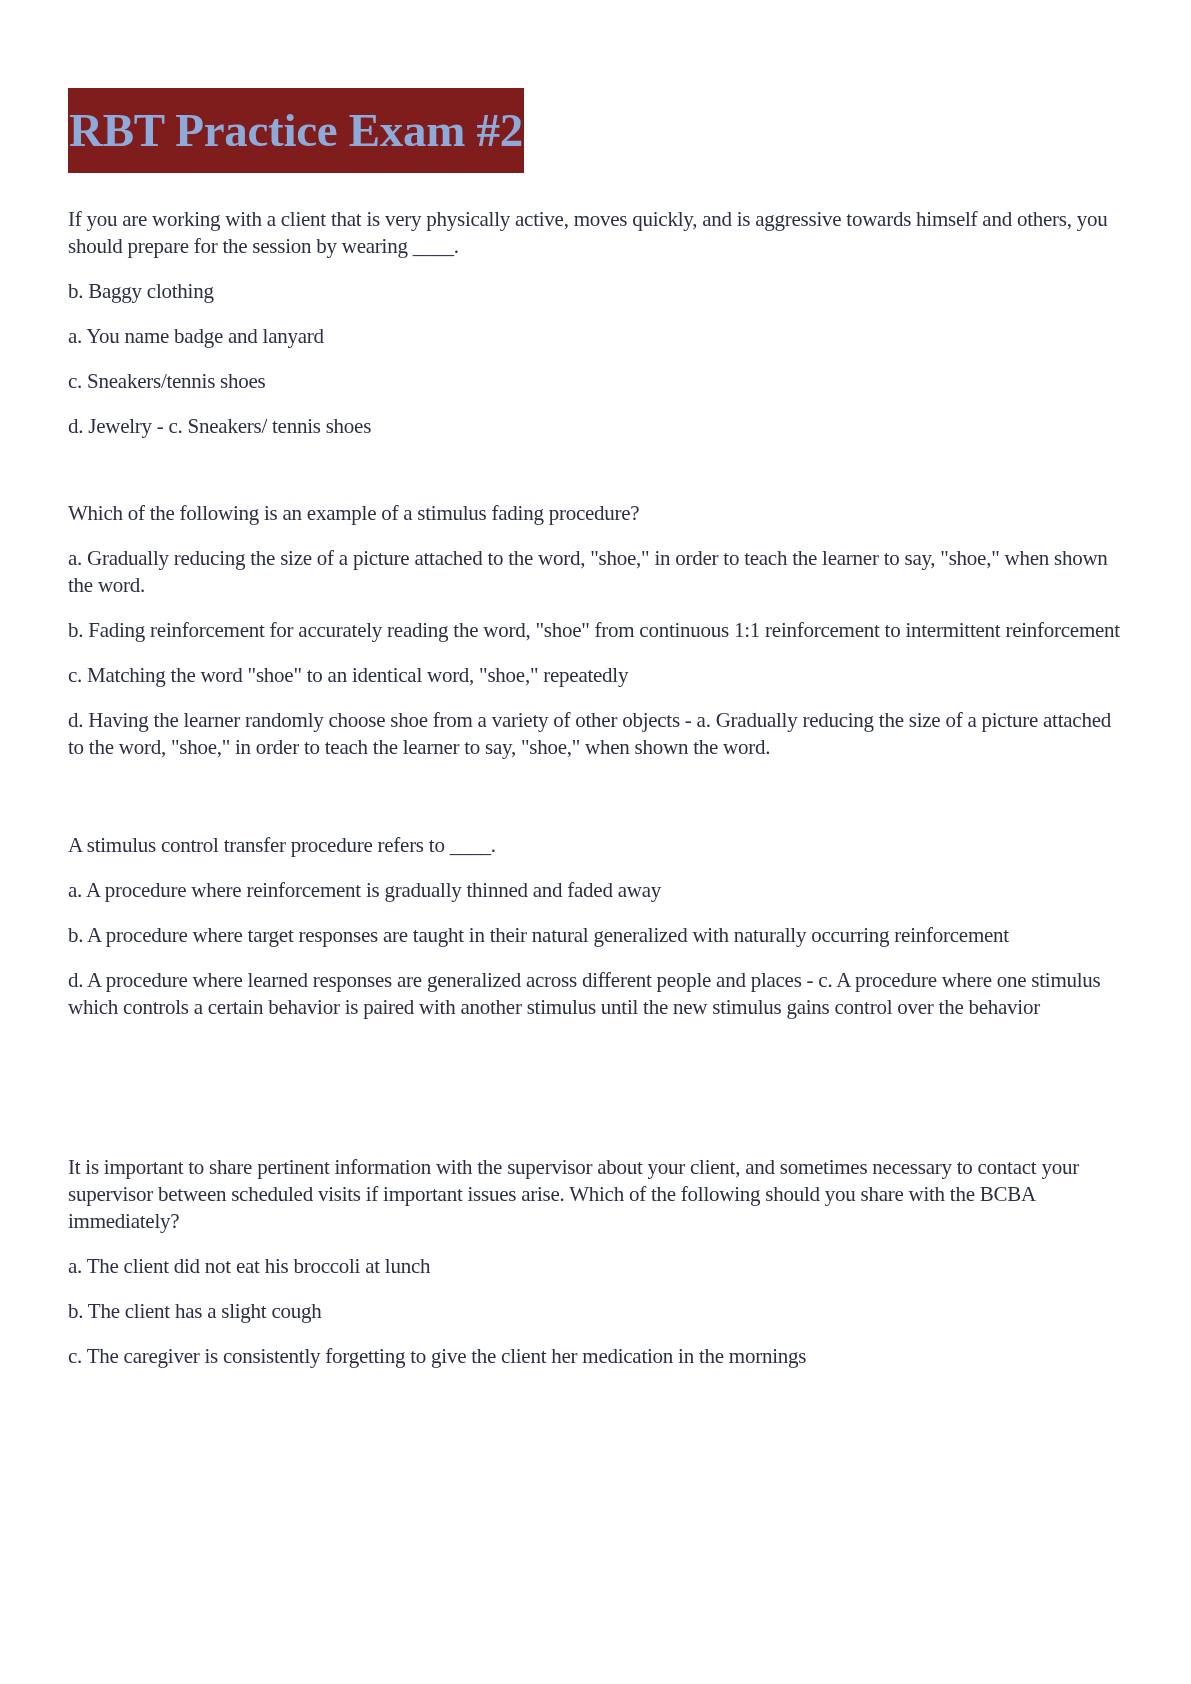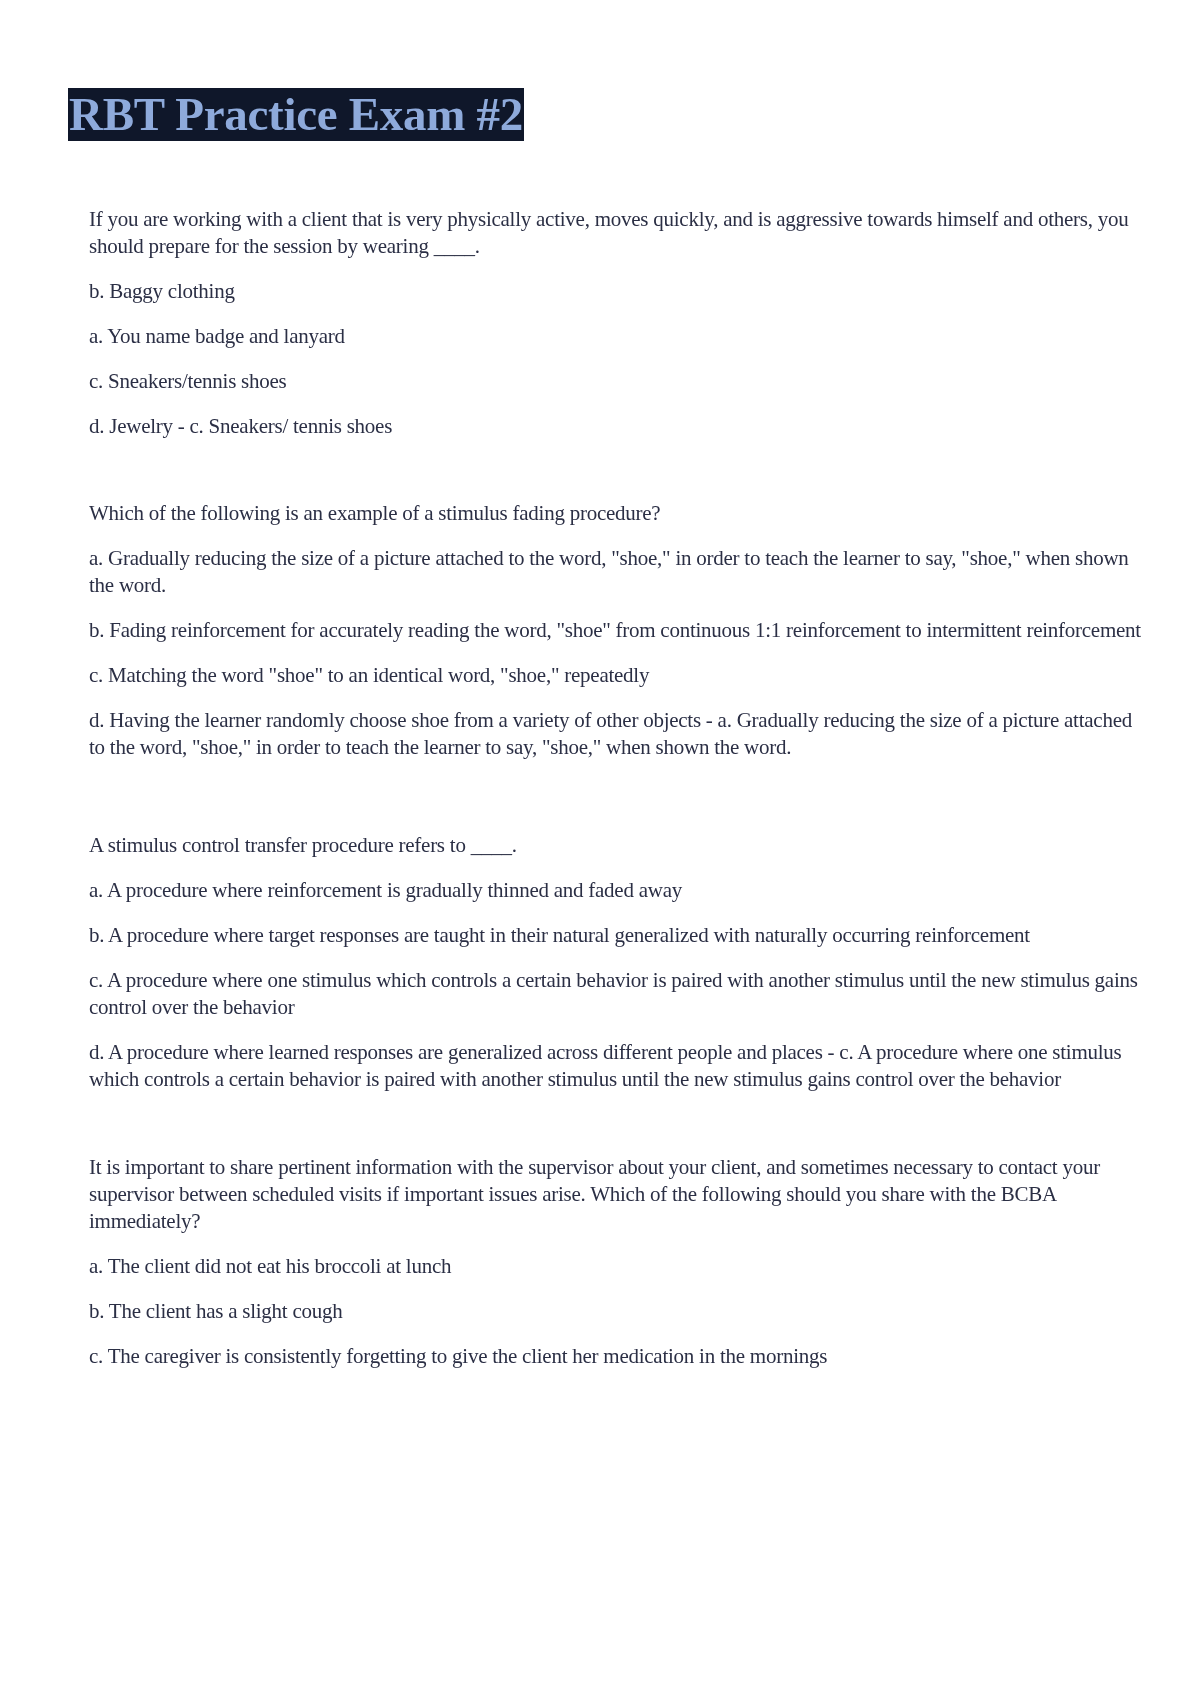--- a/index.html
+++ b/index.html
@@ -1,22 +1,22 @@
 <!DOCTYPE html>
 <html><head>
 <meta charset="utf-8">
 <style>
   html, body { margin: 0; padding: 0; background: #ffffff; }
   body { width: 1191px; height: 1684px; position: relative; overflow: hidden;
          font-family: "Liberation Serif", "DejaVu Serif", serif; color: #2b2f45; }
   .page { position: absolute; left: 68px; top: 0; width: 1062px; }
   .title-wrap { position: absolute; top: 88px; left: 0; }
-  .title { display: inline-block; background: #0f172a; color: #8eaadb;
-           font-weight: bold; font-size: 47px; line-height: 53px; padding: 0 1px; letter-spacing: -0.3px; }
-  .qblock { position: absolute; left: 0; width: 1062px; margin-left: 21px; }
+  .title { display: inline-block; background: #7f1d1d; color: #8eaadb;
+           font-weight: bold; font-size: 47px; line-height: 53px; padding: 16px 1px; letter-spacing: -0.3px; }
+  .qblock { position: absolute; left: 0; width: 1062px; }
   .p { font-size: 21px; line-height: 27px; margin: 0 0 18px 0; letter-spacing: -0.25px; }
 </style>
 </head>
 <body>
 
 <div class="page">
   <div class="title-wrap">
     <span class="title">RBT Practice Exam #2</span>
   </div>
 
@@ -33,21 +33,20 @@
     <p class="p">a. Gradually reducing the size of a picture attached to the word, "shoe," in order to teach the learner to say, "shoe," when shown the word.</p>
     <p class="p">b. Fading reinforcement for accurately reading the word, "shoe" from continuous 1:1 reinforcement to intermittent reinforcement</p>
     <p class="p">c. Matching the word "shoe" to an identical word, "shoe," repeatedly</p>
     <p class="p">d. Having the learner randomly choose shoe from a variety of other objects - a. Gradually reducing the size of a picture attached to the word, "shoe," in order to teach the learner to say, "shoe," when shown the word.</p>
   </div>
 
   <div class="qblock" style="top:832px">
     <p class="p">A stimulus control transfer procedure refers to ____.</p>
     <p class="p">a. A procedure where reinforcement is gradually thinned and faded away</p>
     <p class="p">b. A procedure where target responses are taught in their natural generalized with naturally occurring reinforcement</p>
-    <p class="p">c. A procedure where one stimulus which controls a certain behavior is paired with another stimulus until the new stimulus gains control over the behavior</p>
     <p class="p">d. A procedure where learned responses are generalized across different people and places - c. A procedure where one stimulus which controls a certain behavior is paired with another stimulus until the new stimulus gains control over the behavior</p>
   </div>
 
   <div class="qblock" style="top:1154px">
     <p class="p">It is important to share pertinent information with the supervisor about your client, and sometimes necessary to contact your supervisor between scheduled visits if important issues arise. Which of the following should you share with the BCBA immediately?</p>
     <p class="p">a. The client did not eat his broccoli at lunch</p>
     <p class="p">b. The client has a slight cough</p>
     <p class="p">c. The caregiver is consistently forgetting to give the client her medication in the mornings</p>
   </div>
 </div>

